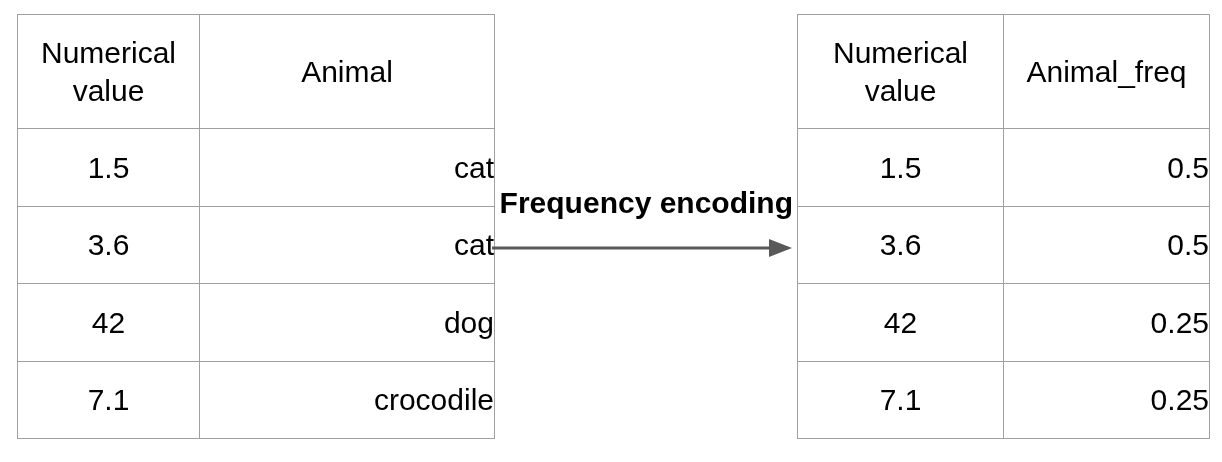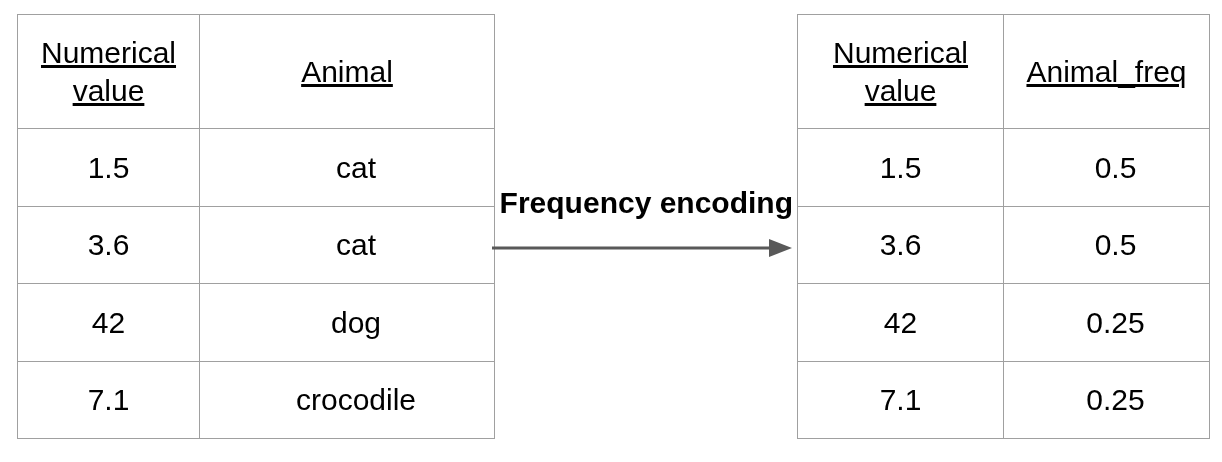--- a/index.html
+++ b/index.html
@@ -26,25 +26,25 @@
   }
   .tbl th, .tbl td {
     border: 1.5px solid var(--border);
     font-size: 30px;
     font-weight: 400;
     line-height: 1.25;
     vertical-align: middle;
     padding: 0;
     overflow: hidden;
   }
-  .tbl thead tr { height: 114px; text-decoration: underline; }
+  .tbl thead tr { height: 114px; }
   .tbl tbody tr { height: 77.5px; }
   .tbl th { text-align: center; }
   .tbl td.col0 { text-align: center; margin-top: 16px; }
-  .tbl td.col1 { text-align: center; padding-left: 18px; }
+  .tbl td.col1 { text-align: right; padding-left: 18px; }
   .tbl.left  { left: 17px;  width: 475px; }
   .tbl.left  .col0 { width: 181px; }
   .tbl.left  .col1 { width: 294px; }
   .tbl.right { left: 797px; width: 410px; }
   .tbl.right .col0 { width: 205px; }
   .tbl.right .col1 { width: 205px; }
   .transform-label {
     position: absolute;
     left: 492px; top: 186px;
     width: 301px; height: 34px;

